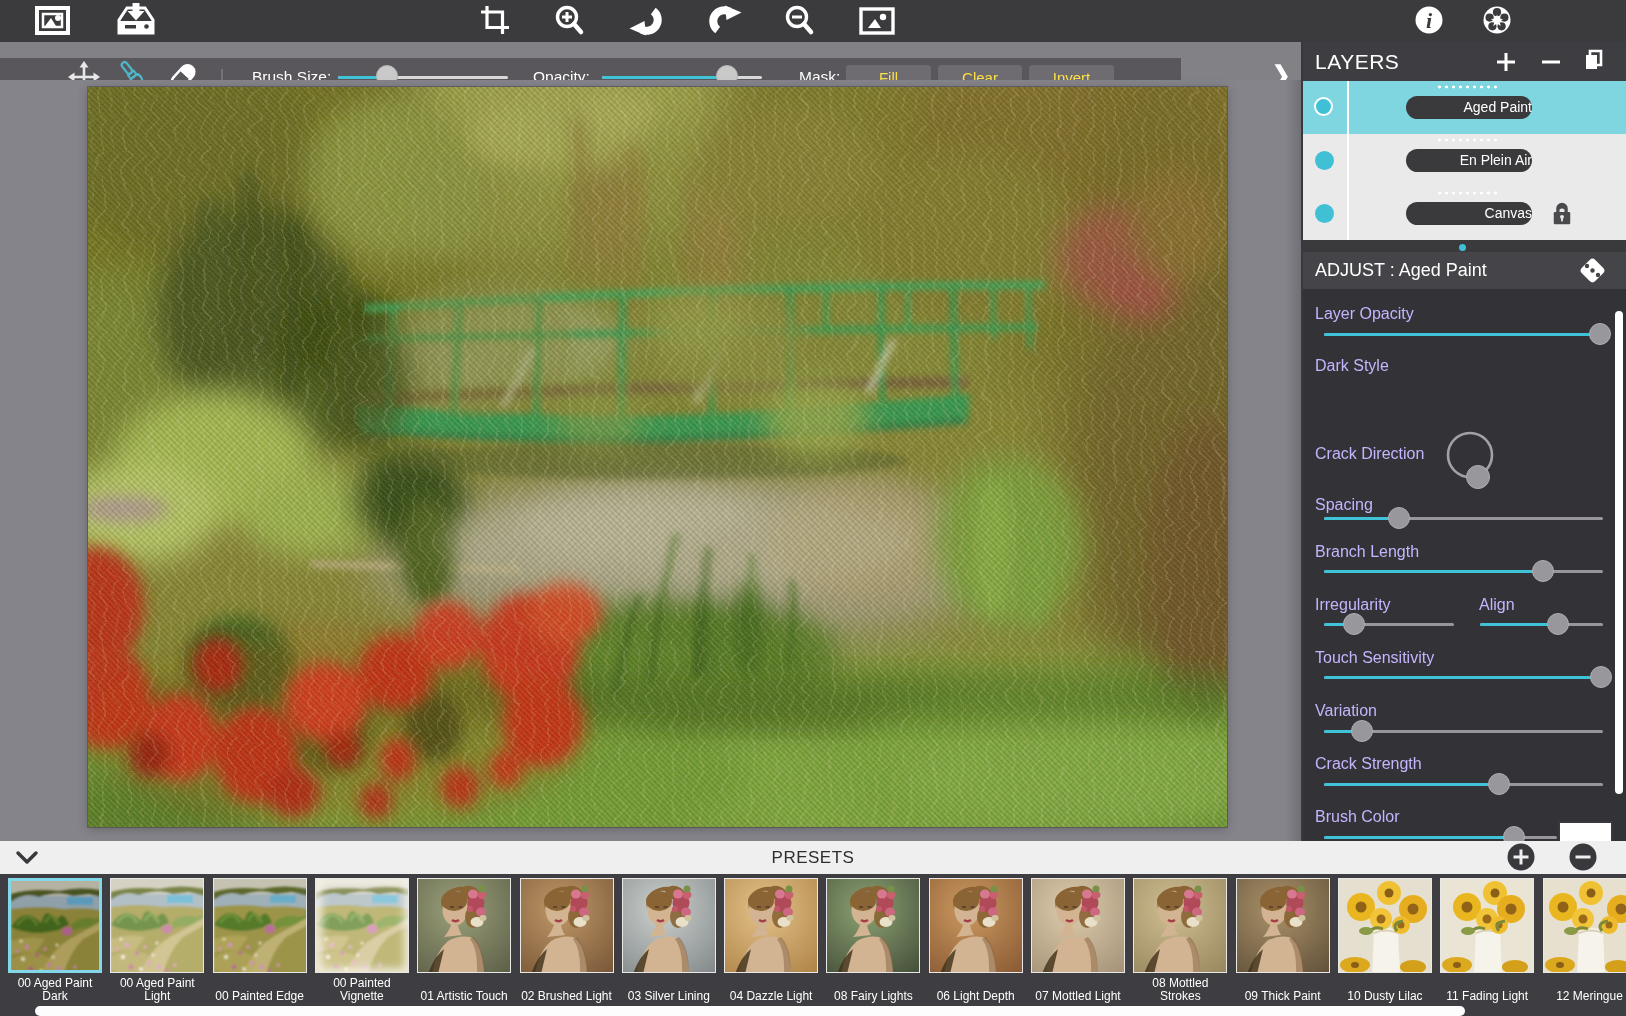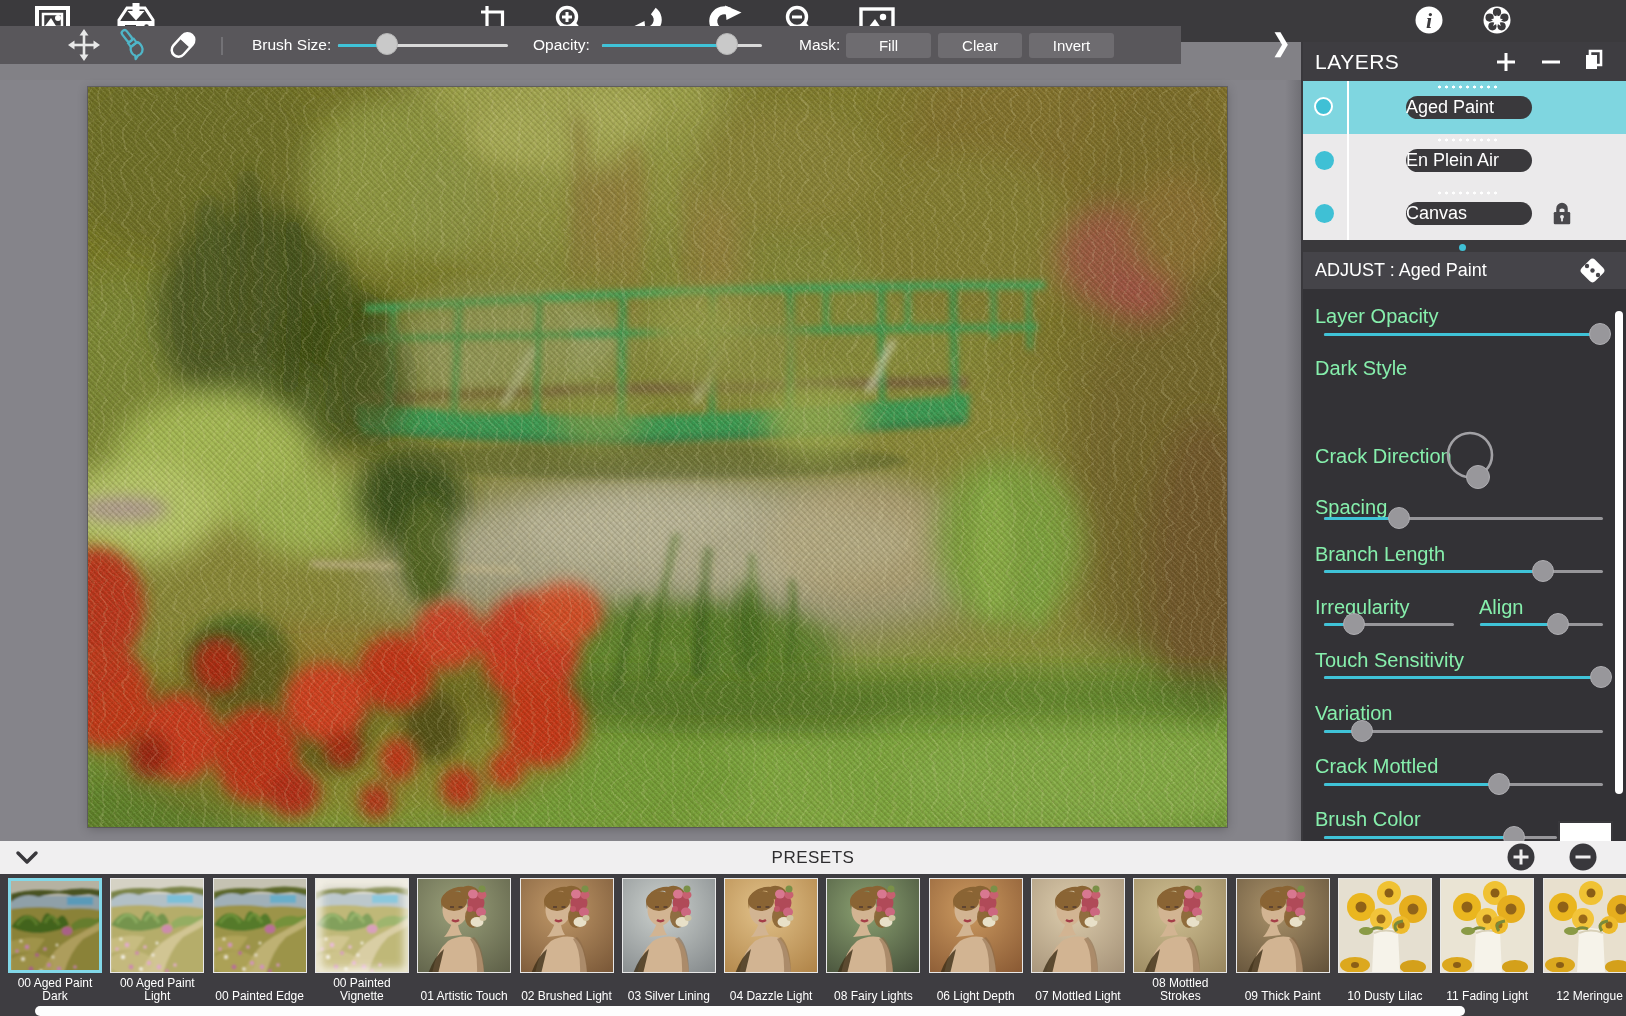--- a/index.html
+++ b/index.html
@@ -1,58 +1,58 @@
 <!DOCTYPE html>
 <html><head><meta charset="utf-8">
 <style>
   html,body{margin:0;padding:0;width:1626px;height:1016px;overflow:hidden;
     font-family:"Liberation Sans",sans-serif;background:#828186;}
   *{box-sizing:border-box;}
   .topbar{position:absolute;left:0;top:0;width:1626px;height:42px;background:#3b3a3d;}
-  .tb2{position:absolute;left:0;top:26px;width:1181px;height:38px;background:#59575b;}
+  .tb2{position:absolute;left:0;top:58px;width:1181px;height:38px;background:#59575b;}
   .canvasarea{position:absolute;left:0;top:80px;width:1301px;height:761px;background:#85848a;}
   .canvasarea::after{content:"";position:absolute;right:0;top:0;width:16px;height:761px;background:linear-gradient(to right, rgba(40,40,45,0), rgba(40,40,45,0.22));}
   .paint{position:absolute;left:88px;top:7px;width:1139px;height:740px;box-shadow:0 0 0 1px rgba(55,53,45,0.4),0 2px 10px rgba(0,0,0,0.25);}
   .rightpanel{position:absolute;left:1301px;top:42px;width:325px;height:799px;background:#333236;border-left:2px solid #39383c;}
   .layhead{position:absolute;left:0;top:0;width:325px;height:39px;background:#3e3d41;}
   .layhead .t{position:absolute;left:12px;top:8px;color:#fff;font-size:21px;letter-spacing:0.5px;}
   .lrow{position:absolute;left:0;width:325px;height:53px;}
   .r1{top:39px;background:#7fd6e0;}
   .r2{top:92px;background:#ebeaeb;}
   .r3{top:145px;background:#ebeaeb;}
   .lrow .vline{position:absolute;left:44px;top:0;width:2px;height:53px;background:#fff;}
   .lrow .circ{position:absolute;left:12px;top:17px;width:19px;height:19px;border-radius:50%;background:#3fc0d5;}
   .r1 .circ{border:2px solid #fff;left:11px;top:16px;}
   .pill{position:absolute;left:103px;top:15px;width:126px;height:23px;background:#3a393c;border-radius:12px;
-    color:#fff;font-size:18px;text-align:left;line-height:23px;}
+    color:#fff;font-size:14px;text-align:right;line-height:23px;}
   .dots{position:absolute;left:133px;top:4px;width:64px;height:4px;background-image:radial-gradient(circle 1.6px, #fff 1.4px, rgba(0,0,0,0) 1.6px);background-size:7px 4px;background-repeat:repeat-x;}
   .laybar{position:absolute;left:0;top:198px;width:325px;height:12px;background:#3a393c;}
   .laybar .dot{position:absolute;left:156px;top:4px;width:7px;height:7px;border-radius:50%;background:#3fc0d5;}
   .adjhead{position:absolute;left:0;top:210px;width:325px;height:37px;background:#454449;}
   .adjhead .t{position:absolute;left:12px;top:8px;color:#fff;font-size:18px;}
   .adjbody{position:absolute;left:0;top:247px;width:325px;height:552px;background:#333236;overflow:hidden;}
-  .lbl{position:absolute;color:#86efac;font-size:20px;}
+  .lbl{position:absolute;color:#c4b5fd;font-size:16px;}
   .track{position:absolute;height:3px;background:#97969a;border-radius:2px;}
   .track .fill{position:absolute;left:0;top:0;height:3px;background:#3fc3d8;border-radius:2px;}
   .knob{position:absolute;width:22px;height:22px;border-radius:50%;background:#98979b;border:1px solid #aeadb1;}
   .presetbar{position:absolute;left:0;top:841px;width:1626px;height:33px;background:#f0eff0;}
   .presetbar .t{position:absolute;left:0;top:7px;width:1626px;text-align:center;color:#2e2d2f;font-size:17px;letter-spacing:0.5px;}
   .prstrip{position:absolute;left:0;top:874px;width:1626px;height:142px;background:#3e3d41;}
   .thumb{position:absolute;top:4px;width:94px;height:95px;border:1px solid #e8e8e8;overflow:hidden;background:#888;}
   .thumb.sel{border:3px solid #82d8e8;}
   .tlabel{position:absolute;bottom:13px;width:104px;color:#fff;font-size:12px;text-align:center;line-height:13px;}
   .botscroll{position:absolute;left:35px;top:1006px;width:1430px;height:10px;background:#fdfdfd;border-radius:5px;}
   .scrollbar{position:absolute;left:1615px;top:311px;width:8px;height:483px;background:#fff;border-radius:4px;}
   .tlab{position:absolute;top:10px;color:#fff;font-size:15.5px;}
   .weave{position:absolute;left:0;top:0;width:1139px;height:740px;pointer-events:none;
     background:
       repeating-linear-gradient(45deg, rgba(70,60,20,0.13) 0px, rgba(70,60,20,0.13) 1px, rgba(0,0,0,0) 2px, rgba(235,228,180,0.10) 3px, rgba(0,0,0,0) 4px),
       repeating-linear-gradient(-45deg, rgba(60,55,20,0.08) 0px, rgba(60,55,20,0.08) 1px, rgba(0,0,0,0) 3px, rgba(0,0,0,0) 5px);}
 
-  .mbtn{position:absolute;top:7px;height:25px;background:#6e6c70;border-radius:3px;color:#ffffff;font-size:15px;text-align:center;line-height:25px;}
+  .mbtn{position:absolute;top:7px;height:25px;background:#6e6c70;border-radius:3px;color:#fde047;font-size:15px;text-align:center;line-height:25px;}
   .knob.light{background:#c9c9c9;border:1px solid #b5b5b5;}
 </style></head>
 <body>
 <div class="topbar" id="topbar">
 <svg width="1626" height="42" viewBox="0 0 1626 42">
 
   <g stroke="#fff" fill="none">
     <rect x="37" y="8" width="31" height="25" stroke-width="4"></rect>
     <rect x="43" y="14" width="19" height="13" stroke-width="2.5"></rect>
     <path d="M45,26 L51,18 L56,26 Z" fill="#fff" stroke="none"></path>
@@ -428,21 +428,21 @@
     <div class="lbl" style="left:12px;top:360px">Touch Sensitivity</div>
     <div class="track" style="left:21px;top:386.5px;width:279px">
         <div class="fill" style="width:277px"></div>
       </div>
     <div class="knob" style="left:287px;top:377px"></div>
     <div class="lbl" style="left:12px;top:413px">Variation</div>
     <div class="track" style="left:21px;top:440.5px;width:279px">
         <div class="fill" style="width:38px"></div>
       </div>
     <div class="knob" style="left:48px;top:431px"></div>
-    <div class="lbl" style="left:12px;top:466px">Crack Mottled</div>
+    <div class="lbl" style="left:12px;top:466px">Crack Strength</div>
     <div class="track" style="left:21px;top:493.5px;width:279px">
         <div class="fill" style="width:175px"></div>
       </div>
     <div class="knob" style="left:185px;top:484px"></div>
     <div class="lbl" style="left:12px;top:519px">Brush Color</div>
     <div class="track" style="left:21px;top:546.5px;width:233px">
         <div class="fill" style="width:190px"></div>
       </div>
     <div class="knob" style="left:200px;top:537px"></div>
     <div style="position:absolute;left:255px;top:532px;width:55px;height:25px;background:#fff;border:2px solid #39383c"></div>

